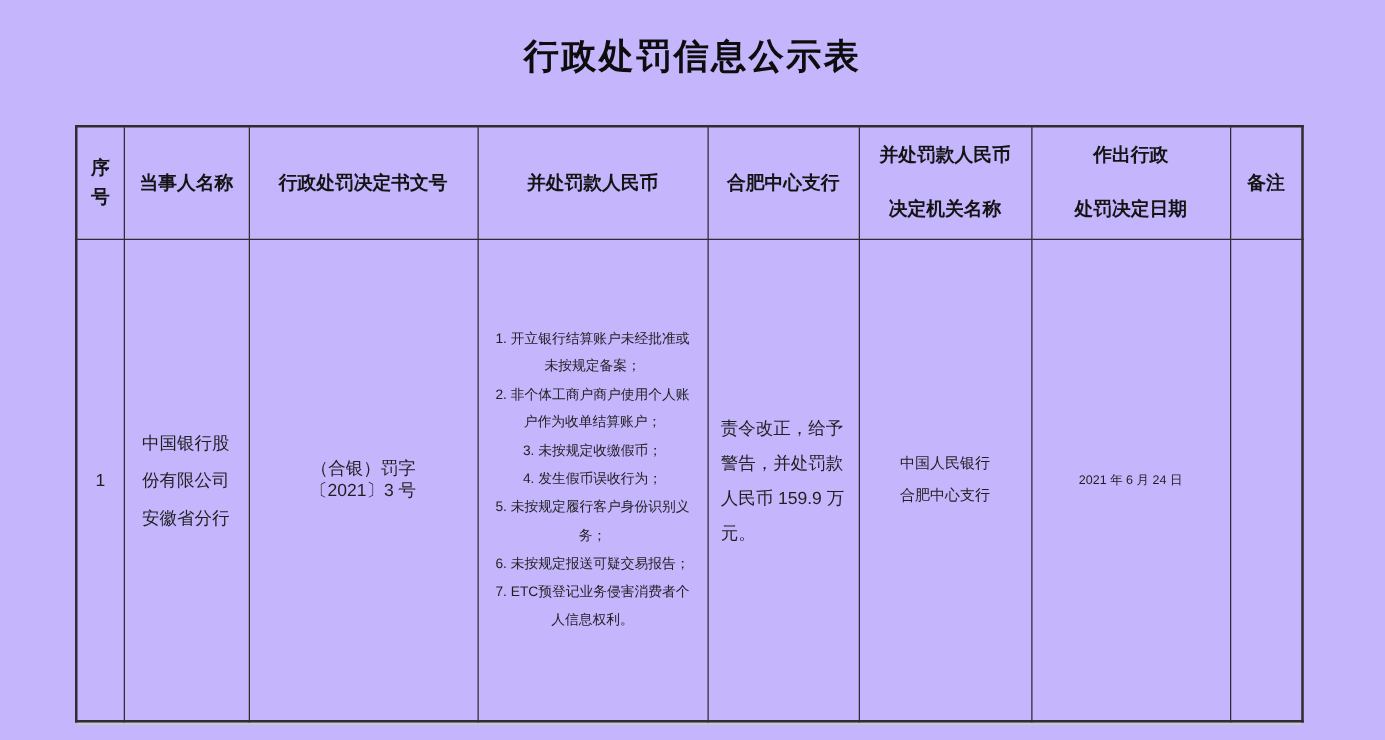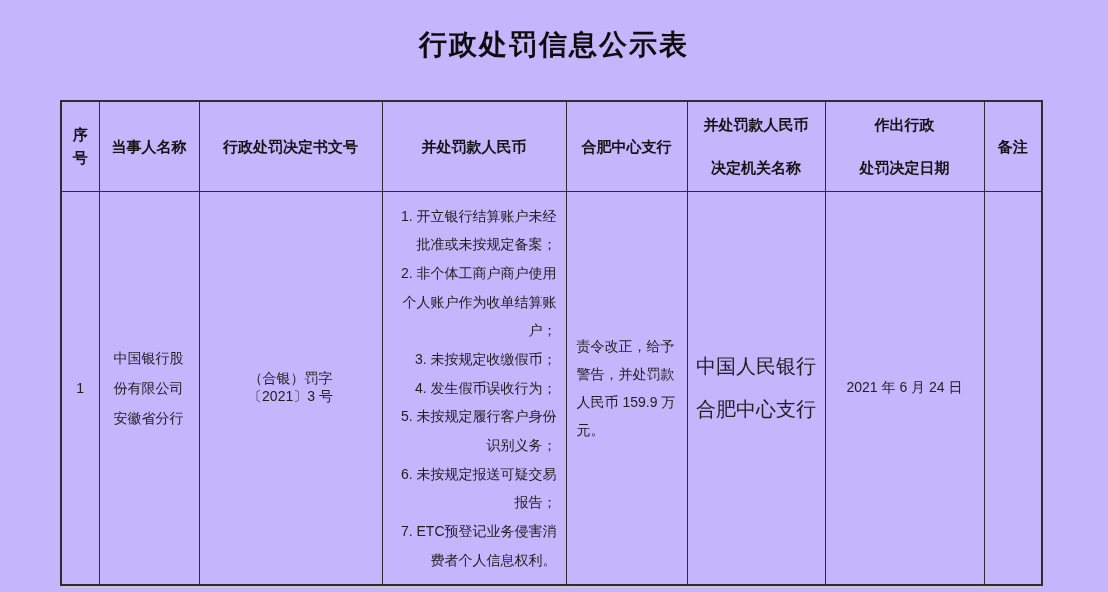--- a/index.html
+++ b/index.html
@@ -72,41 +72,41 @@
     padding: 16px 14px;
     font-size: 14px;
     line-height: 2.15;
   }
   td.cell-docno {
     text-align: center;
     font-size: 14px;
     padding: 0 22px;
   }
   td.cell-violations {
-    text-align: right;
+    text-align: center;
     padding: 10px 9px;
-    font-size: 14px;
+    font-size: 11px;
     line-height: 2.05;
     white-space: pre-line;
   }
   td.cell-penalty {
     text-align: left;
     padding: 0 10px;
     font-size: 14px;
     line-height: 2.0;
   }
   td.cell-authority {
     text-align: center;
-    font-size: 20px;
+    font-size: 12px;
     line-height: 2.15;
     white-space: pre-line;
   }
   td.cell-date {
     text-align: center;
-    font-size: 14px;
+    font-size: 10px;
   }
   td.cell-remark {
     text-align: center;
     font-size: 14px;
   }
 </style>
 </head>
 <body>
 
 <div class="page">

